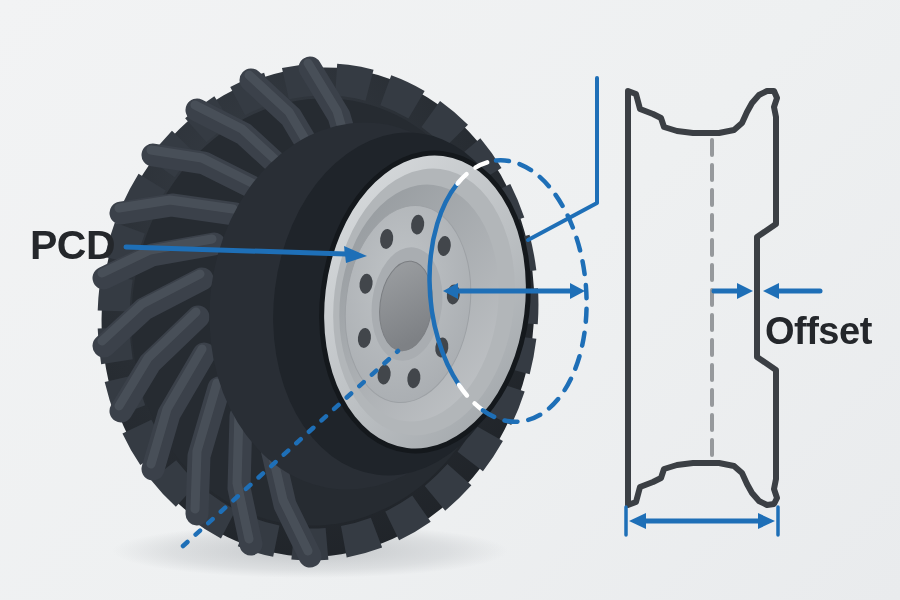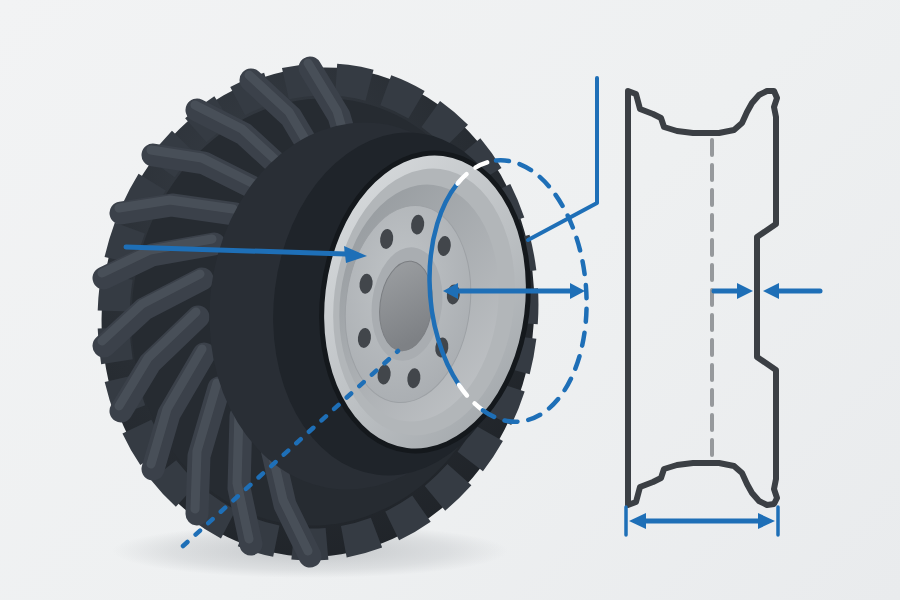--- a/index.html
+++ b/index.html
@@ -124,13 +124,15 @@
       <g fill="#1e6fb7">
         <line x1="626" y1="507" x2="626" y2="535" stroke="#1e6fb7" stroke-width="3.5"></line>
         <line x1="778" y1="507" x2="778" y2="535" stroke="#1e6fb7" stroke-width="3.5"></line>
         <line x1="642" y1="521" x2="762" y2="521" stroke="#1e6fb7" stroke-width="5"></line>
         <polygon points="629,521 646,513 646,529"></polygon>
         <polygon points="775,521 758,513 758,529"></polygon>
       </g>
     </g>
   </svg>
 
+  <div class="label label-pcd">PCD</div>
+  <div class="label label-offset">Offset</div>
 </div>
 
 </body></html>

